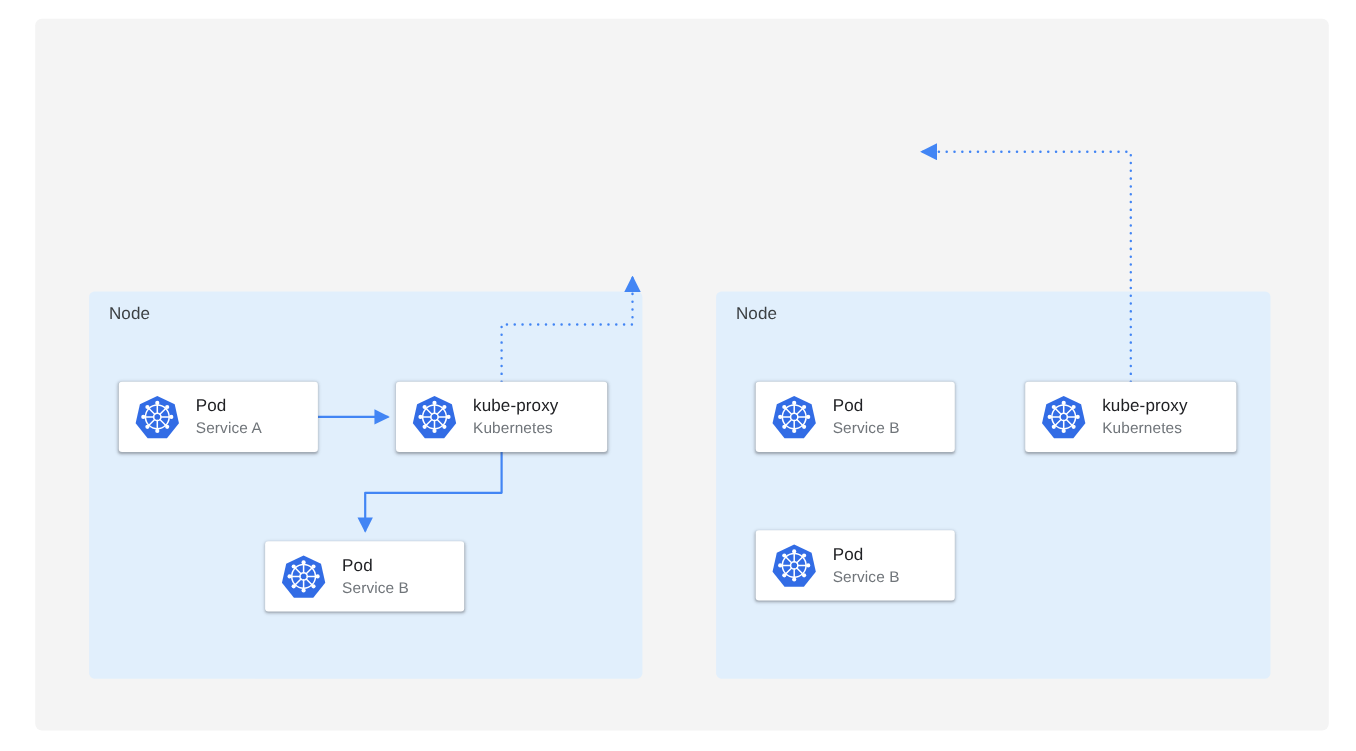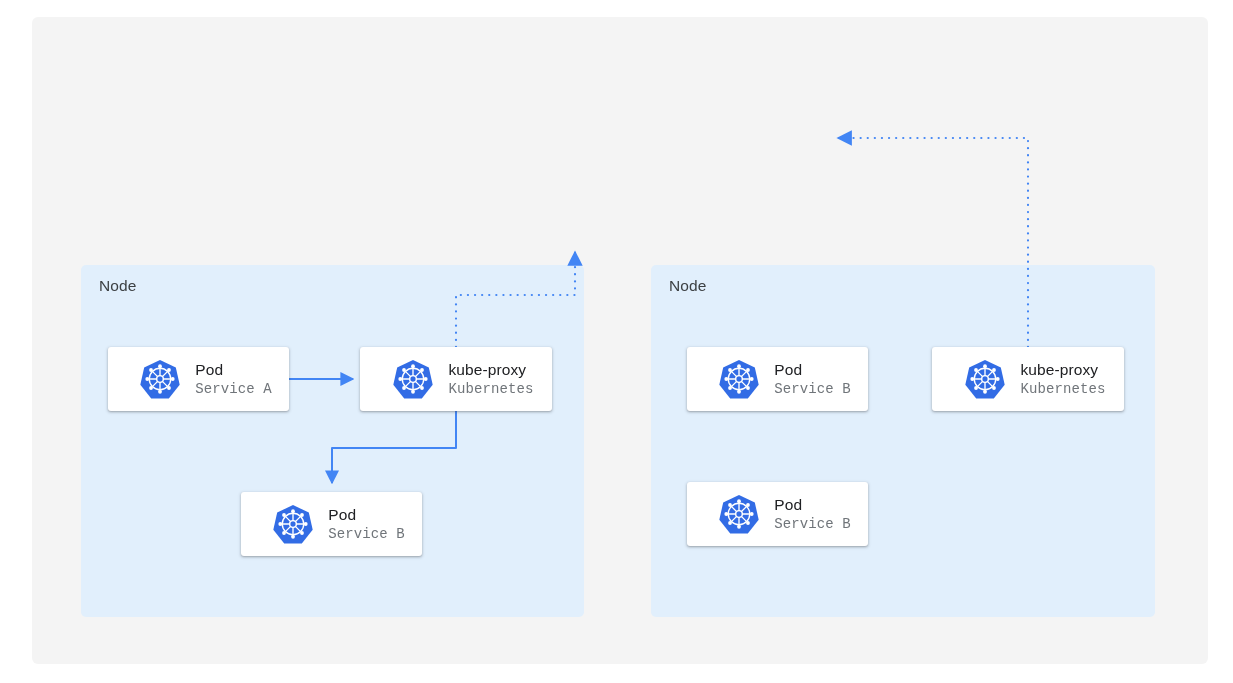--- a/index.html
+++ b/index.html
@@ -78,21 +78,20 @@
   }
 
   
   .card {
     position: absolute;
     background: #ffffff;
     border-radius: 3px;
     box-shadow: 0 1px 2px rgba(60,64,67,0.30), 0 1px 3px 1px rgba(60,64,67,0.13);
     display: flex;
     align-items: center;
-    justify-content: center;
   }
   .card-icon {
     width: 42px; height: 42px;
     margin-left: 14px;
     flex: 0 0 42px;
   }
   .card-icon svg { display: block; width: 42px; height: 42px; }
   .card-text {
     margin-left: 14px;
     display: flex;
@@ -104,21 +103,20 @@
     color: #202124;
     line-height: 19px;
     letter-spacing: 0.1px;
   }
   .card-sub {
     font-size: 14px;
     color: #70757a;
     line-height: 19px;
     margin-top: 1px;
     letter-spacing: 0.1px;
-    font-family: Liberation Mono, monospace;
   }
 
   
   #card-pod-a        { left: 108px; top: 347px; width: 181px; height: 64px; }
   #card-kubeproxy-l  { left: 360px; top: 347px; width: 192px; height: 64px; }
   #card-pod-b-left   { left: 241px; top: 492px; width: 181px; height: 64px; }
   
   #card-pod-b-r1     { left: 687px; top: 347px; width: 181px; height: 64px; }
   #card-kubeproxy-r  { left: 932px; top: 347px; width: 192px; height: 64px; }
   #card-pod-b-r2     { left: 687px; top: 482px; width: 181px; height: 64px; }

